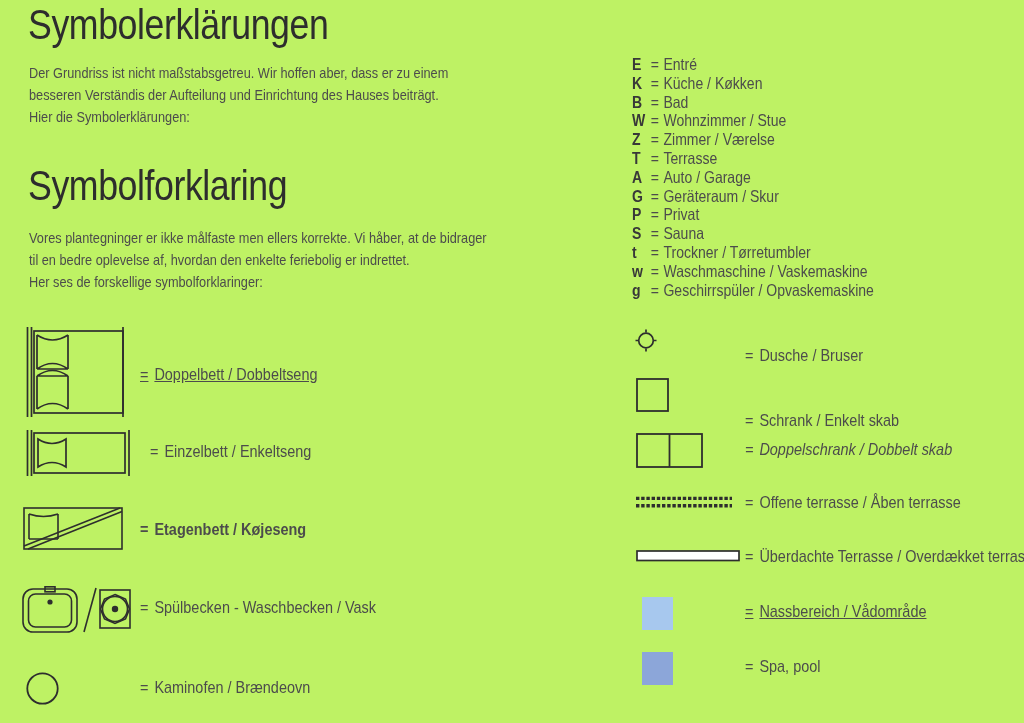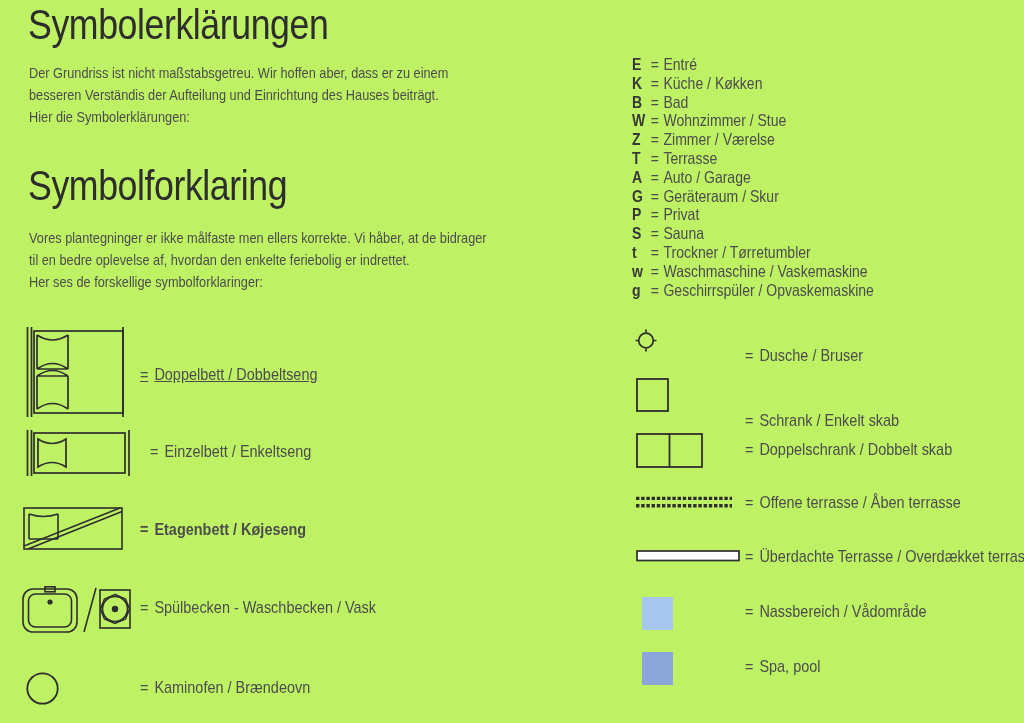--- a/index.html
+++ b/index.html
@@ -192,21 +192,21 @@
   <div class="abs sym-label" style="left:745px;top:384px;margin-top:26px;">
     <span class="cx"><span class="eq">=</span><span>Schrank / Enkelt skab</span></span>
   </div>
 
   <svg class="abs" style="left:636px;top:433px;" width="67" height="35" viewBox="0 0 67 35">
     <g stroke="#2e2e2e" stroke-width="1.8" fill="none">
       <rect x="1" y="1" width="65" height="33"></rect>
       <path d="M33.5,1 V34"></path>
     </g>
   </svg>
-  <div class="abs sym-label" style="left:745px;top:439px;">
+  <div class="abs sym-label" style="left:745px;top:439px;font-style:italic;">
     <span class="cx"><span class="eq">=</span><span>Doppelschrank / Dobbelt skab</span></span>
   </div>
 
   <svg class="abs" style="left:636px;top:496px;" width="96" height="13" viewBox="0 0 96 13">
     <g stroke="#2e2e2e" stroke-width="3.4" fill="none" stroke-dasharray="3.4 1.8">
       <path d="M0,2.4 H96"></path>
       <path d="M0,9.8 H96"></path>
     </g>
   </svg>
   <div class="abs sym-label" style="left:745px;top:492px;">
@@ -216,21 +216,21 @@
   <svg class="abs" style="left:636px;top:550px;" width="104" height="12" viewBox="0 0 104 12">
     <rect x="1" y="1" width="102" height="9.5" stroke="#2e2e2e" stroke-width="1.7" fill="#ffffff"></rect>
   </svg>
   <div class="abs sym-label" style="left:745px;top:546px;">
     <span class="cx"><span class="eq">=</span><span>Überdachte Terrasse / Overdækket terrasse</span></span>
   </div>
 
   <svg class="abs" style="left:642px;top:597px;" width="31" height="33" viewBox="0 0 31 33">
     <rect x="0" y="0" width="31" height="33" fill="#a7c8ee"></rect>
   </svg>
-  <div class="abs sym-label" style="left:745px;top:601px;">
+  <div class="abs sym-label" style="left:745px;top:601px;text-decoration:underline;">
     <span class="cx"><span class="eq">=</span><span>Nassbereich / Vådområde</span></span>
   </div>
 
   <svg class="abs" style="left:642px;top:652px;" width="31" height="33" viewBox="0 0 31 33">
     <rect x="0" y="0" width="31" height="33" fill="#8ca6d9"></rect>
   </svg>
   <div class="abs sym-label" style="left:745px;top:656px;">
     <span class="cx"><span class="eq">=</span><span>Spa, pool</span></span>
   </div>
 

